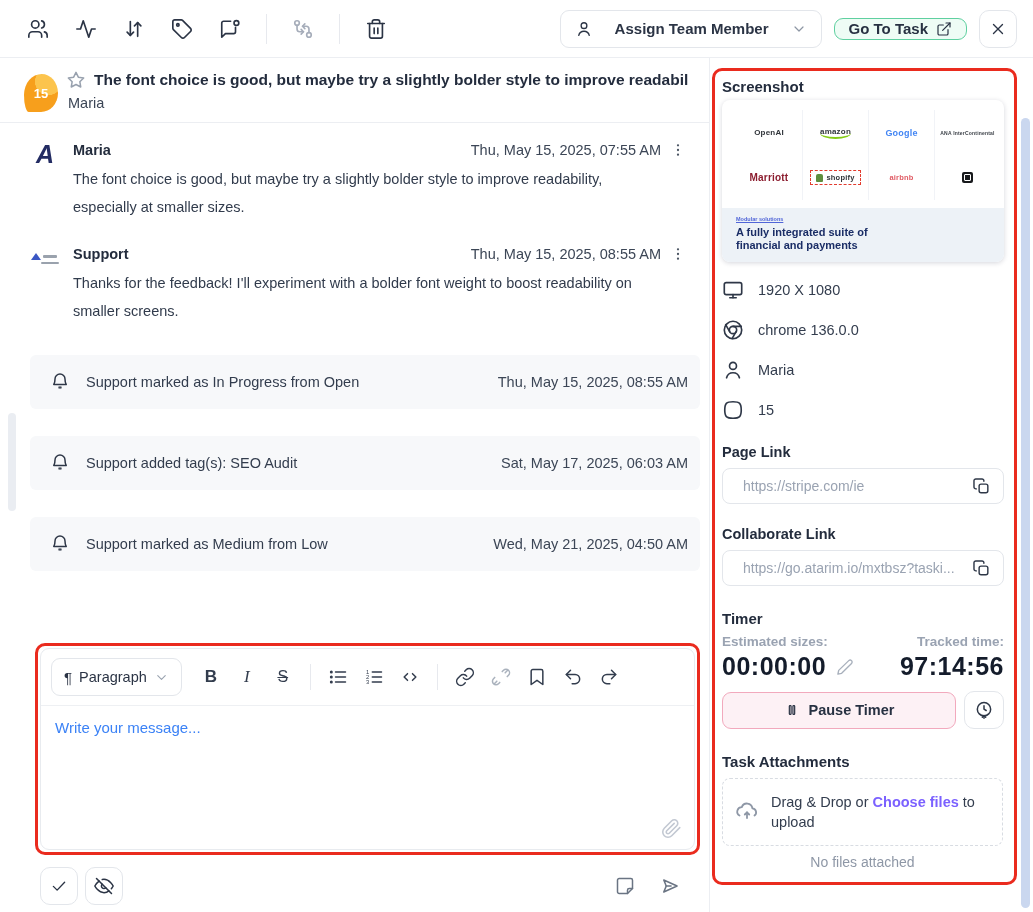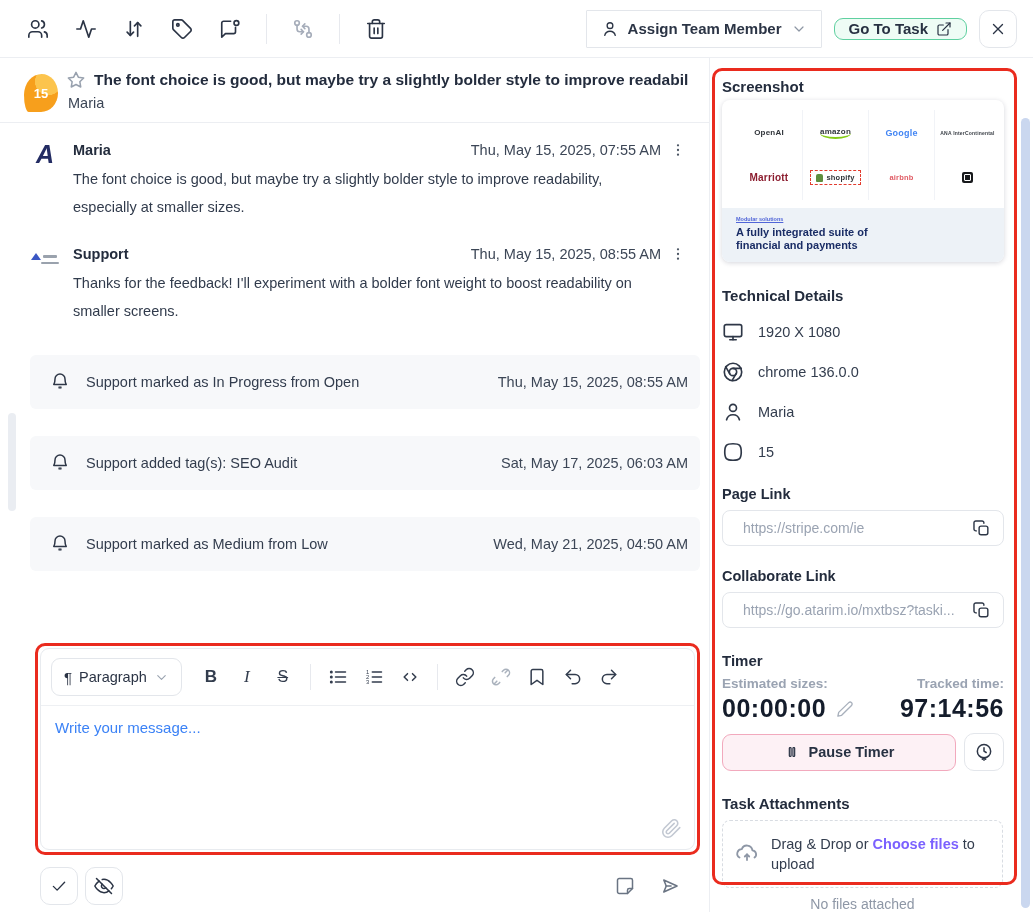--- a/index.html
+++ b/index.html
@@ -8,21 +8,21 @@
 
   svg.ic { fill:none; stroke:currentColor; stroke-width:1.8; stroke-linecap:round; stroke-linejoin:round; display:block; }
 
   
   .header { height:58px; display:flex; align-items:center; padding:0 16px 0 26px; border-bottom:1px solid #eceef2; background:#fff; position:relative; z-index:2; }
   .toolbar { display:flex; align-items:center; gap:24px; color:#2b3445; }
   .tool-btn { width:24px; height:24px; display:flex; align-items:center; justify-content:center; cursor:pointer; background:none; border:none; color:#2b3445; }
   .tool-btn.muted { color:#a6adba; }
   .v-divider { width:1px; height:30px; background:#e7e9ee; }
   .header-right { margin-left:auto; display:flex; align-items:center; gap:12px; }
-  .assign-btn { height:38px; border:1px solid #e3e6eb; background:#fff; border-radius:1px; padding:0 14px; display:flex; align-items:center; gap:9px; font-size:15px; font-weight:600; color:#2b3445; font-family:inherit; cursor:pointer; }
+  .assign-btn { height:38px; border:1px solid #e3e6eb; background:#fff; border-radius:9px; padding:0 14px; display:flex; align-items:center; gap:22px; font-size:15px; font-weight:600; color:#2b3445; font-family:inherit; cursor:pointer; }
   .assign-btn .chev { color:#8d96a4; }
   .gototask-btn { height:22px; border:1.5px solid #5fd0a0; background:#eefcf5; border-radius:9px; padding:0 14px; display:flex; align-items:center; gap:8px; font-size:15px; font-weight:700; color:#273142; font-family:inherit; cursor:pointer; }
   .close-btn { width:38px; height:38px; border:1px solid #e3e6eb; background:#fff; border-radius:10px; display:flex; align-items:center; justify-content:center; color:#2b3445; cursor:pointer; }
 
   
   .main { display:flex; height:854px; position:relative; }
   .left-panel { width:710px; border-right:1px solid #eceef2; position:relative; background:#fff; }
 
   
   .task-row { display:flex; padding:12px 20px 10px 24px; border-bottom:1px solid #eceef2; }
@@ -475,21 +475,20 @@
         <span class="shot-cell">
             <span class="lg-dark-glyph"></span>
           </span>
       </div>
       <div class="shot-hero">
         <div class="shot-eyebrow">Modular solutions</div>
         <div class="shot-heading">A fully integrated suite of financial and payments</div>
       </div>
     </div>
 
-    <div class="side-title tech-title">Technical Details</div>
     <div class="tech-rows">
       <div class="tech-row">
         <svg class="ic" width="22" height="22" viewBox="0 0 24 24">
             <rect x="2.5" y="4" width="19" height="13" rx="2"></rect>
             <path d="M12 17v3.5"></path>
             <path d="M8.5 20.5h7"></path>
           </svg>
         <span class="txt">1920 X 1080</span>
       </div>
       <div class="tech-row">

